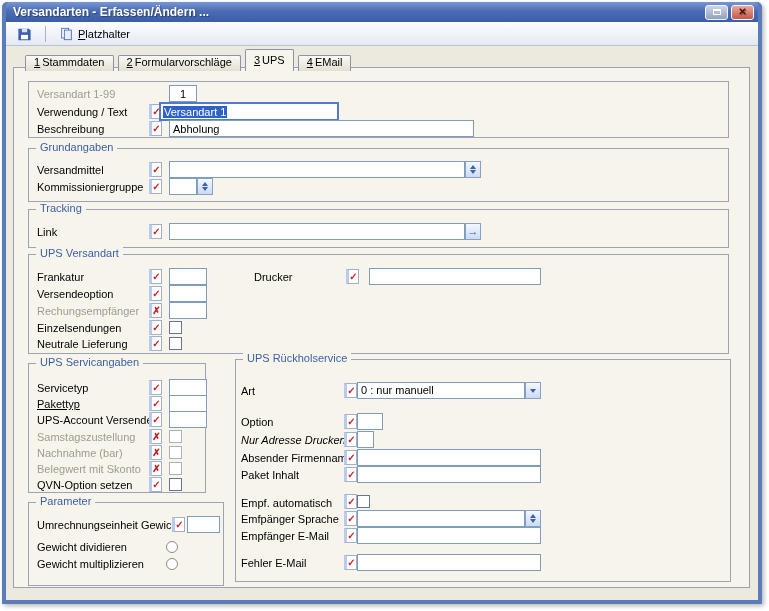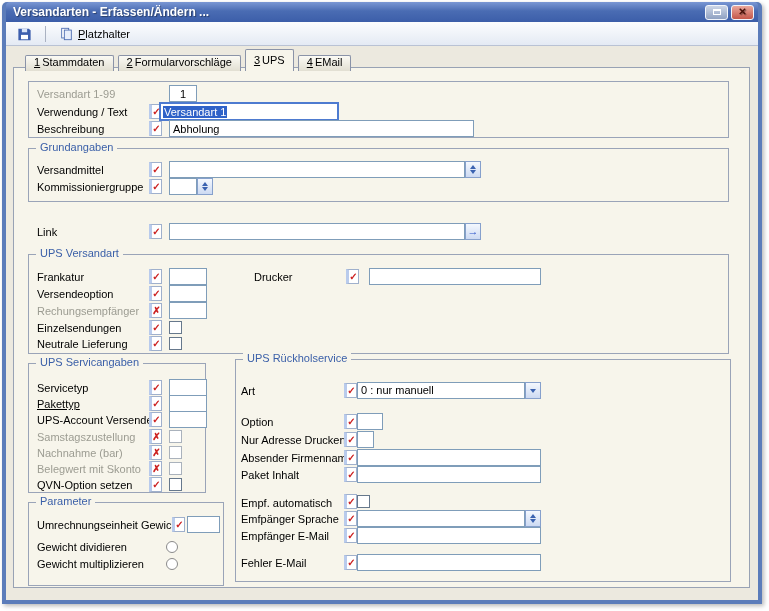--- a/index.html
+++ b/index.html
@@ -180,20 +180,23 @@
       </div>
       <span class="lbl" style="left:23px;top:96px;">Versandmittel</span>
       <span class="flag" style="left:135px;top:94px;">✓</span>
       <input class="tb" style="left: 155px; top: 93px; width: 296px;">
       <span class="spin" style="left:451px;top:93px;"></span>
       <span class="lbl" style="left:23px;top:113px;">Kommissioniergruppe</span>
       <span class="flag" style="left:135px;top:111px;">✓</span>
       <input class="tb" style="left: 155px; top: 110px; width: 28px;">
       <span class="spin" style="left:183px;top:110px;"></span>
 
+      <div class="group" style="left:14px;top:141px;width:701px;height:39px;">
+        <span class="group-title">Tracking</span>
+      </div>
       <span class="lbl" style="left:23px;top:158px;">Link</span>
       <span class="flag" style="left:135px;top:156px;">✓</span>
       <input class="tb" style="left: 155px; top: 155px; width: 296px;">
       <span class="gobtn" style="left:451px;top:155px;">→</span>
 
       <div class="group" style="left:14px;top:186px;width:701px;height:100px;">
         <span class="group-title">UPS Versandart</span>
       </div>
       <span class="lbl" style="left:23px;top:203px;">Frankatur</span>
       <span class="flag" style="left:135px;top:201px;">✓</span>
@@ -242,21 +245,21 @@
       <div class="group" style="left:221px;top:291px;width:496px;height:223px;">
         <span class="group-title">UPS Rückholservice</span>
       </div>
       <span class="lbl" style="left:227px;top:317px;">Art</span>
       <span class="flag" style="left:330px;top:315px;">✓</span>
       <div class="tb" style="left:343px;top:314px;width:168px;line-height:15px;"><span>0 : nur manuell</span></div>
       <span class="dropbtn" style="left:511px;top:314px;"></span>
       <span class="lbl" style="left:227px;top:348px;">Option</span>
       <span class="flag" style="left:330px;top:346px;">✓</span>
       <input class="tb" style="left: 343px; top: 345px; width: 26px;">
-      <span class="lbl" style="left:227px;top:366px;">Nur Adresse Drucken</span>
+      <span class="lbl" style="left:227px;top:366px;font-style:italic;">Nur Adresse Drucken</span>
       <span class="flag" style="left:330px;top:364px;">✓</span>
       <input class="tb" style="left: 343px; top: 363px; width: 17px;">
       <span class="lbl" style="left:227px;top:384px;">Absender Firmenname</span>
       <span class="flag" style="left:330px;top:382px;">✓</span>
       <input class="tb" style="left: 343px; top: 381px; width: 184px;">
       <span class="lbl" style="left:227px;top:401px;">Paket Inhalt</span>
       <span class="flag" style="left:330px;top:399px;">✓</span>
       <input class="tb" style="left: 343px; top: 398px; width: 184px;">
       <span class="lbl" style="left:227px;top:429px;">Empf. automatisch</span>
       <span class="flag" style="left:330px;top:426px;">✓</span>

